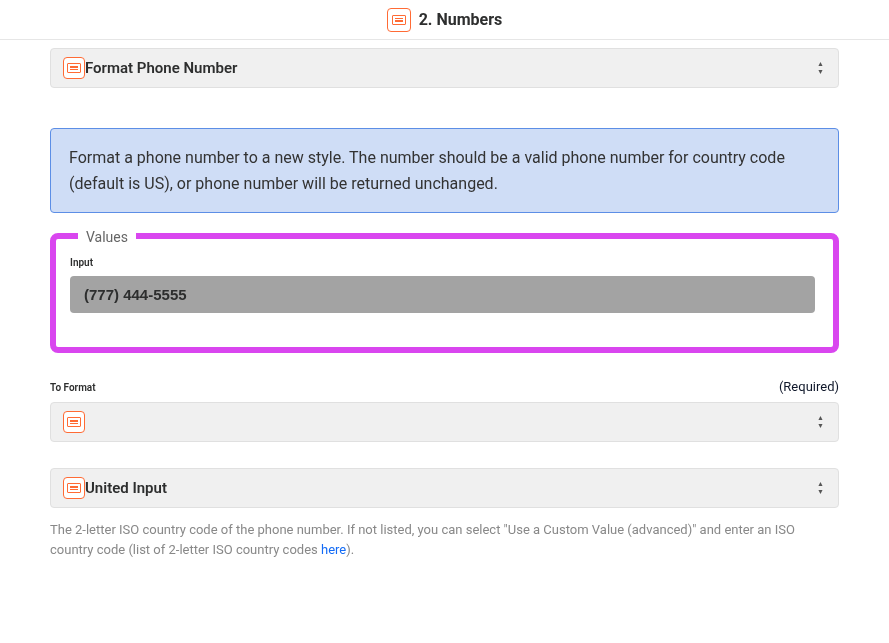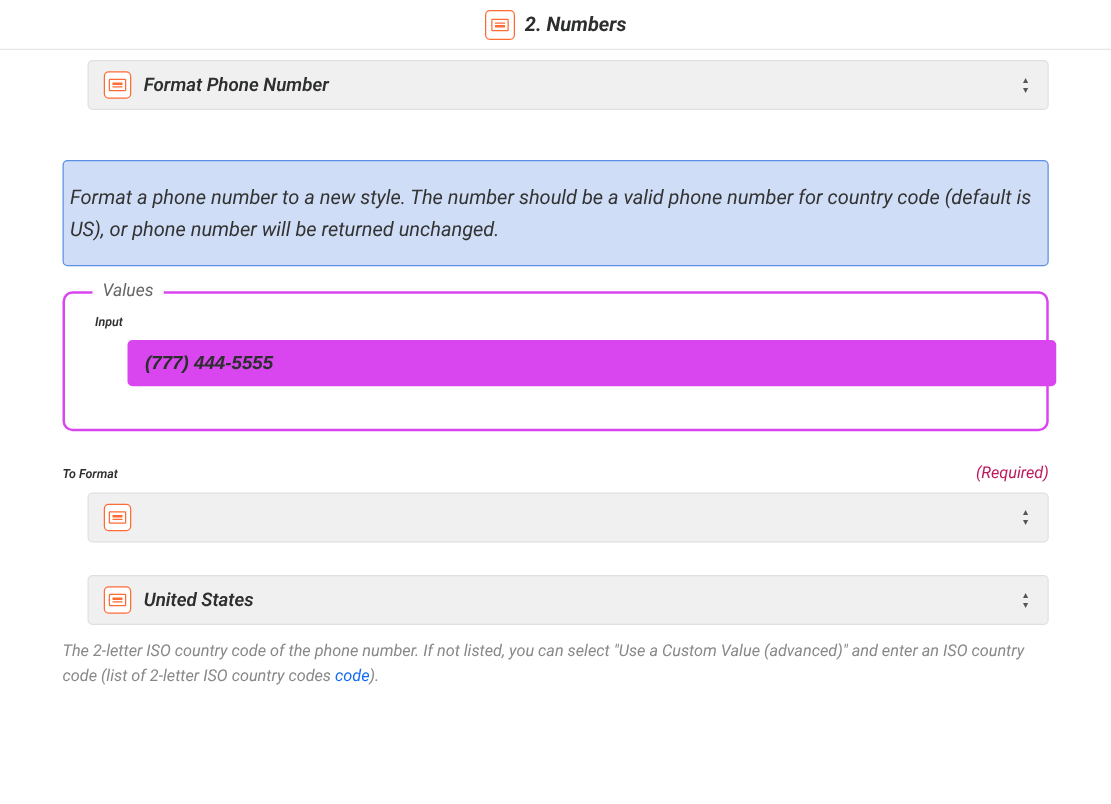--- a/index.html
+++ b/index.html
@@ -1,19 +1,18 @@
 <!DOCTYPE html>
 <html><head>
   <meta charset="utf-8">
   <style>
     * {
       box-sizing: border-box;
       margin: 0;
       padding: 0;
-      font-style: italic;
     }
     body {
       font-family: -apple-system, BlinkMacSystemFont, "Segoe UI", Roboto, Helvetica, Arial, sans-serif;
       background: #ffffff;
       color: #2d2e2e;
       width: 889px;
     }
     .header {
       height: 40px;
       display: flex;
@@ -62,24 +61,23 @@
     .container {
       padding: 8px 50px 20px 50px;
     }
     .select-field {
       background: #f0f0f0;
       border: 1px solid #e0e0e0;
       border-radius: 4px;
       padding: 8px 12px;
       display: flex;
       align-items: center;
-      gap: 10px;
+      gap: 0;
       cursor: pointer;
       position: relative;
-      margin-left: 20px;
     }
     .select-field .format-icon {
       width: 22px;
       height: 22px;
     }
     .select-label {
       font-size: 15px;
       font-weight: 600;
       color: #2d2e2e;
       flex: 1;
@@ -91,78 +89,77 @@
       flex-direction: column;
       gap: 1px;
       color: #555;
       font-size: 7px;
       line-height: 1;
     }
     .description-box {
       background: #cfddf6;
       border: 1px solid #5c8ee6;
       border-radius: 4px;
-      padding: 16px 5px;
+      padding: 16px 18px;
       margin-top: 40px;
       font-size: 16px;
       line-height: 1.6;
       color: #333;
     }
     .fieldset {
-      border: 2px solid #d946ef;
+      border: 6px solid #d946ef;
       border-radius: 8px;
       margin-top: 20px;
-      padding: 18px 18px 34px 24px;
+      padding: 18px 18px 34px 14px;
       position: relative;
     }
     .fieldset-legend {
       position: absolute;
       top: -10px;
       left: 22px;
       background: #fff;
       padding: 0 8px;
       font-size: 14px;
       color: #666;
     }
     .field-label {
       font-size: 10px;
       font-weight: 600;
       color: #2d2e2e;
       margin-bottom: 8px;
     }
     .input-box {
-      background: #d946ef;
+      background: #a3a3a3;
       border: none;
       border-radius: 4px;
       padding: 10px 14px;
       font-size: 15px;
       font-weight: 600;
       color: #2d2e2e;
       width: 100%;
-      margin-left: 26px;
     }
     .field-hint {
       font-size: 13px;
       color: #888;
       margin-top: 12px;
       line-height: 1.5;
     }
     .field-section {
       margin-top: 26px;
     }
     .label-row {
       display: flex;
       justify-content: space-between;
       align-items: baseline;
       margin-bottom: 8px;
       gap: 12px;
     }
     .required-tag {
       font-size: 13px;
-      color: #be185d;
+      color: #0f172a;
     }
     .link {
       color: #136bf5;
       cursor: pointer;
     }
   </style>
 </head>
 <body>
 
 <div class="header">
@@ -209,24 +206,24 @@
           <span>▼</span>
       </div>
     </div>
   </div>
 
   <div class="field-section">
     <div class="select-field">
       <div class="format-icon">
         <div class="format-icon-inner"></div>
       </div>
-      <div class="select-label">United States</div>
+      <div class="select-label">United Input</div>
       <div class="sort-arrows">
         <span>▲</span>
           <span>▼</span>
       </div>
     </div>
     <div class="field-hint">
-      <span>The 2-letter ISO country code of the phone number. If not listed, you can select "Use a Custom Value (advanced)" and enter an ISO country code (list of 2-letter ISO country codes </span><span class="link">code</span><span>).</span>
+      <span>The 2-letter ISO country code of the phone number. If not listed, you can select "Use a Custom Value (advanced)" and enter an ISO country code (list of 2-letter ISO country codes </span><span class="link">here</span><span>).</span>
     </div>
   </div>
 
 </div>
 
 </body></html>

